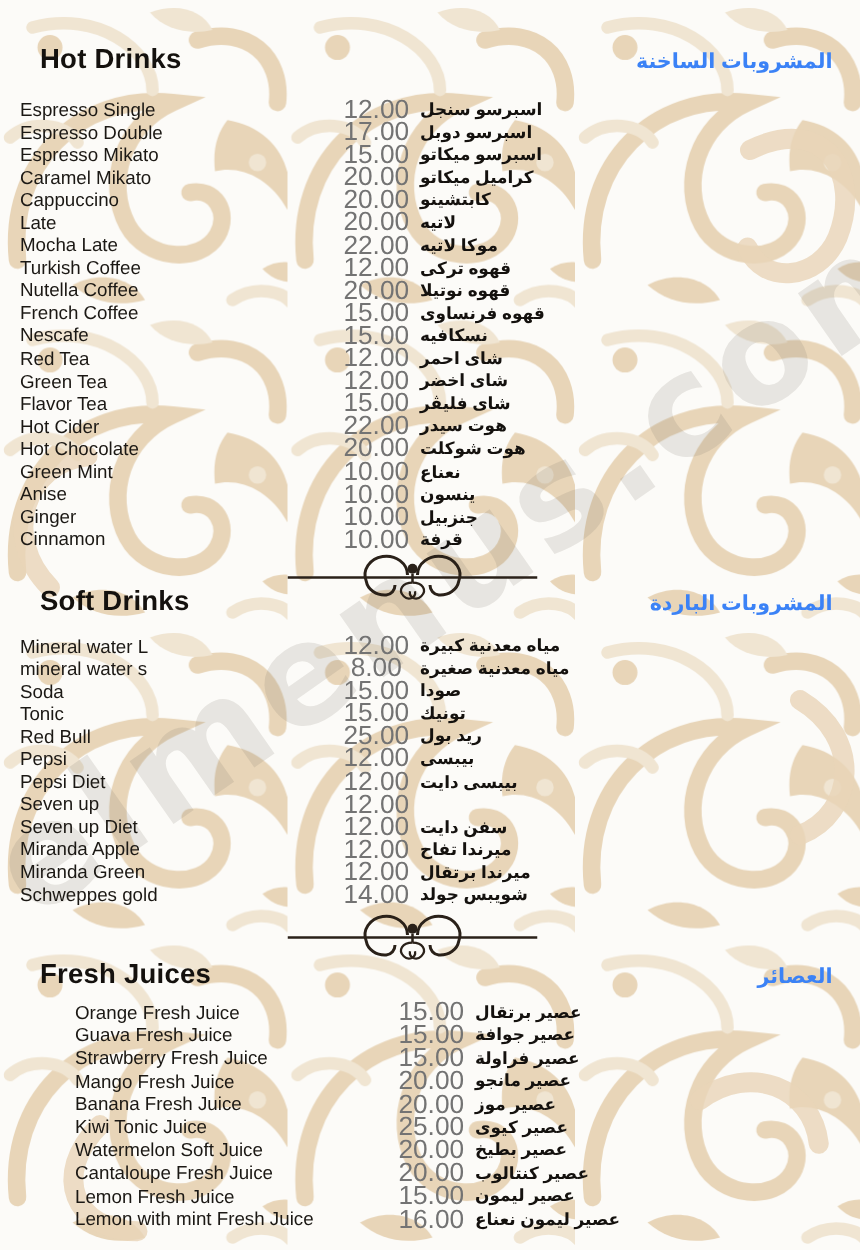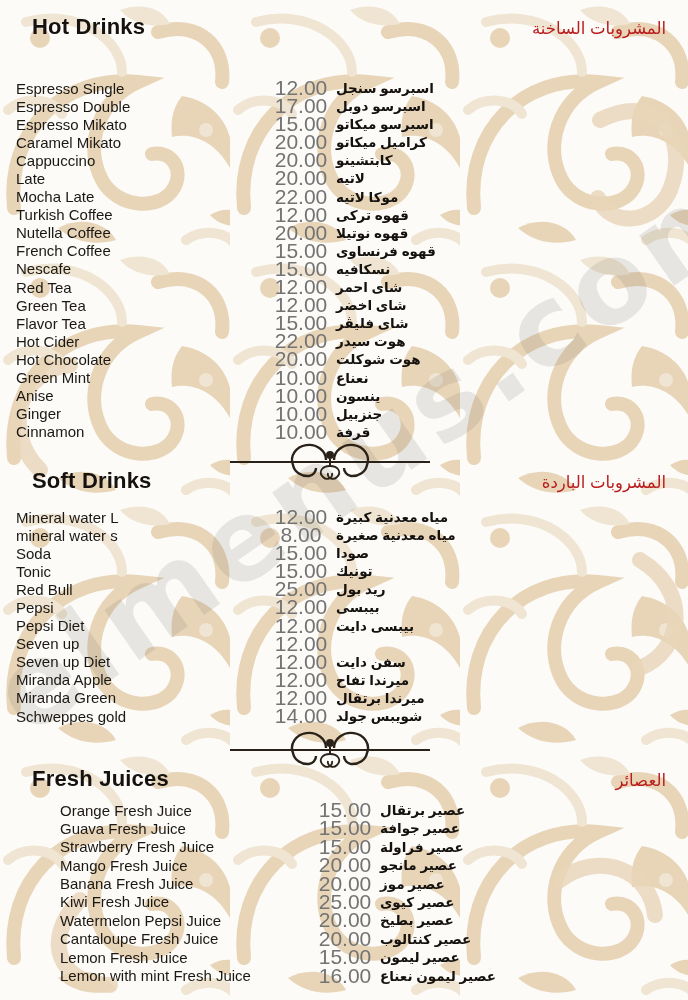--- a/index.html
+++ b/index.html
@@ -14,21 +14,21 @@
     position:absolute;top:400px;left:-70px;width:840px;z-index:1;
     text-align:center;transform:rotate(-35deg);
     font-size:112px;font-weight:bold;letter-spacing:6px;
     color:rgba(125,118,108,0.16);white-space:nowrap;
     font-family:"DejaVu Sans",sans-serif;
   }
   .layer{position:absolute;left:0;right:0;z-index:2;}
   .sec-header{display:flex;justify-content:space-between;align-items:baseline;
     padding:0 22px 0 32px;}
   .title-en{font-size:22px;font-weight:bold;letter-spacing:0.2px;color:#14110e;}
-  .title-ar{font-size:16.5px;font-weight:normal;direction:rtl;color:#b91c1c;}
+  .title-ar{font-size:16.5px;font-weight:bold;direction:rtl;color:#3b82f6;}
   .items{display:block;}
   .row{
     display:grid;grid-template-columns:250px 70px 1fr;
     height:18.1px;align-items:center;
     padding-left:16px;padding-right:22px;
   }
   .sec-juices .row{height:18.4px;margin-left:44px;}
   .item-en{font-size:15px;color:#1b1814;white-space:nowrap;}
   .item-price{font-size:21px;text-align:center;color:#737373;}
   .item-ar{font-size:13.5px;font-weight:bold;text-align:left;direction:rtl;
@@ -69,21 +69,21 @@
     <path d="M600,120 C660,90 690,140 670,190 C655,225 610,228 598,198"></path>
     <path d="M40,470 C0,430 20,370 70,365"></path>
     <path d="M640,560 C690,590 685,650 640,668"></path>
     <path d="M80,900 C40,940 60,985 110,985"></path>
     <path d="M560,880 C600,850 650,870 655,915"></path>
   </g>
 </svg>
 
 <div id="watermark">elmenus.com</div>
 
-<div class="layer sec-header" style="top:14px">
+<div class="layer sec-header" style="top:34px">
   <span class="title-en">Hot Drinks</span>
   <span class="title-ar">المشروبات الساخنة</span>
 </div>
 <div class="layer items sec-hot" style="top:76px">
 
     <div class="row">
       <span class="item-en">Espresso Single</span>
       <span class="item-price">12.00</span>
       <span class="item-ar">اسبرسو سنجل</span>
     </div>
@@ -335,27 +335,27 @@
       <span class="item-ar">عصير مانجو</span>
     </div>
 
     <div class="row">
       <span class="item-en">Banana Fresh Juice</span>
       <span class="item-price">20.00</span>
       <span class="item-ar">عصير موز</span>
     </div>
 
     <div class="row">
-      <span class="item-en">Kiwi Fresh Juice</span>
+      <span class="item-en">Kiwi Tonic Juice</span>
       <span class="item-price">25.00</span>
       <span class="item-ar">عصير كيوى</span>
     </div>
 
     <div class="row">
-      <span class="item-en">Watermelon Pepsi Juice</span>
+      <span class="item-en">Watermelon Soft Juice</span>
       <span class="item-price">20.00</span>
       <span class="item-ar">عصير بطيخ</span>
     </div>
 
     <div class="row">
       <span class="item-en">Cantaloupe Fresh Juice</span>
       <span class="item-price">20.00</span>
       <span class="item-ar">عصير كنتالوب</span>
     </div>
 

